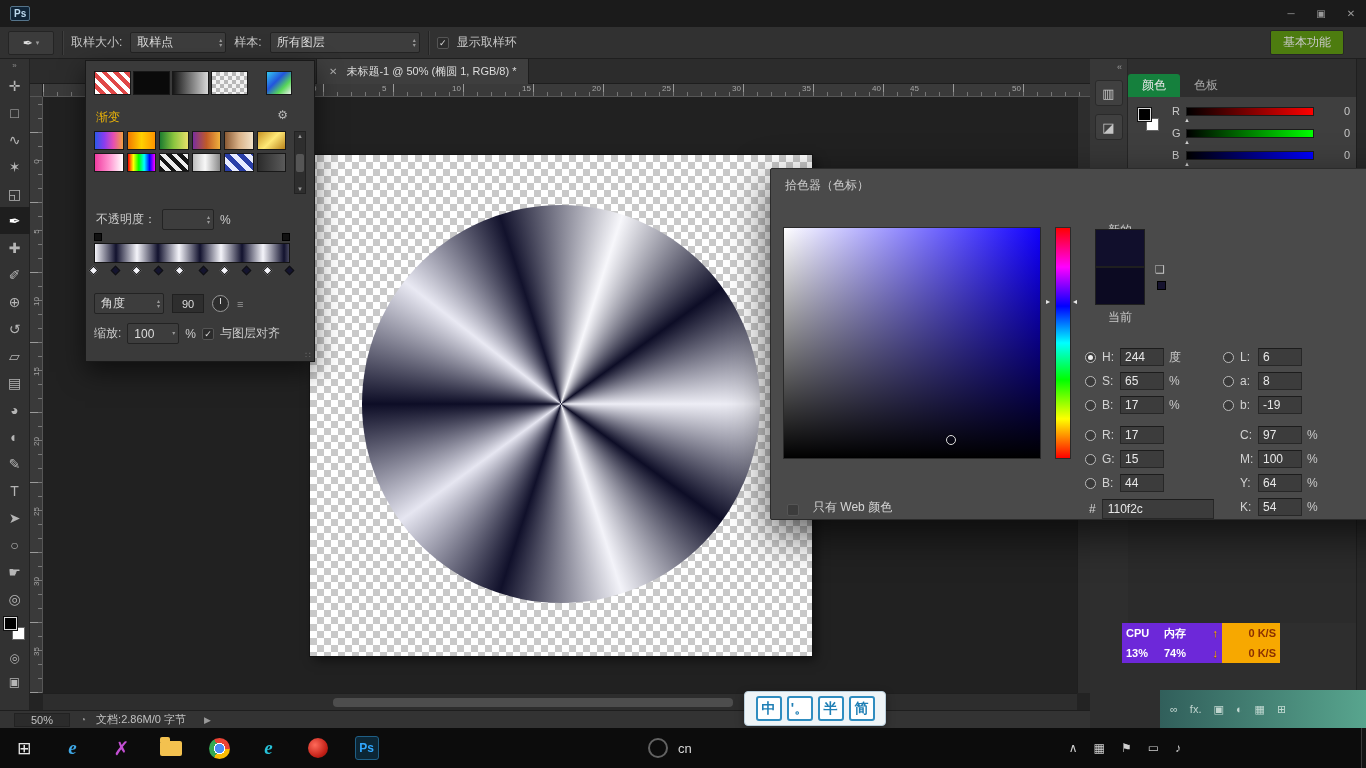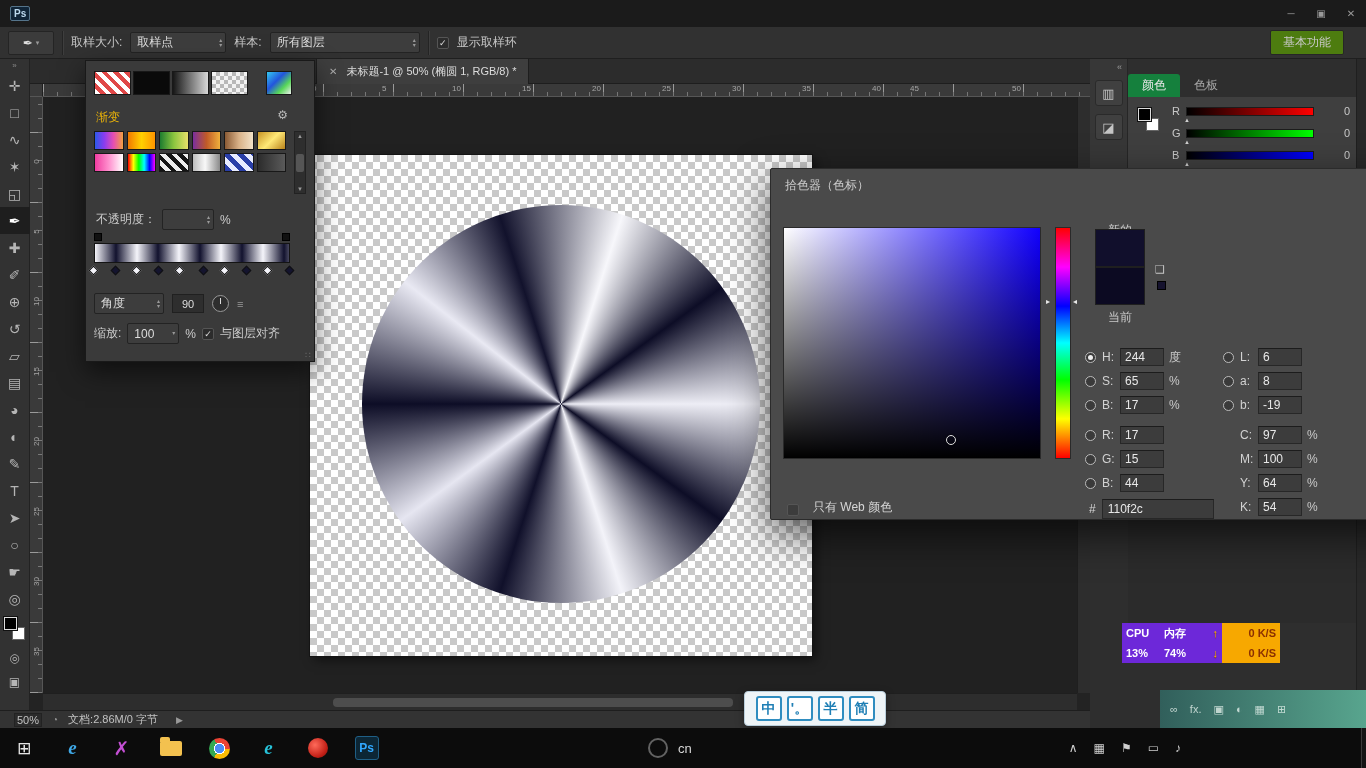--- a/index.html
+++ b/index.html
@@ -48,21 +48,21 @@
   .viewport{position:absolute;left:13px;top:38px;width:1034px;height:596px;background:#212121;overflow:hidden}
   .canvas{position:absolute;left:267px;top:58px;width:502px;height:501px;background:conic-gradient(#c9c9c9 0 25%,#fff 0 50%,#c9c9c9 0 75%,#fff 0) 0 0/14px 14px;box-shadow:0 0 0 1px #141414,4px 4px 10px rgba(0,0,0,.5)}
   .artcircle{position:absolute;left:52px;top:50px;width:398px;height:398px;border-radius:50%}
   .vscroll{position:absolute;right:0;top:38px;width:13px;height:596px;background:#2d2d2d;border-left:1px solid #1f1f1f}
   .vscroll .thumb{position:absolute;left:2px;top:130px;width:8px;height:190px;background:#4d4d4d;border-radius:4px}
   .hscroll{position:absolute;left:13px;bottom:0;width:1034px;height:17px;background:#2d2d2d;border-top:1px solid #1f1f1f}
   .hscroll .thumb{position:absolute;left:290px;top:4px;width:400px;height:9px;background:#4d4d4d;border-radius:4px}
 
   
   .statusbar{position:absolute;left:0;top:710px;width:1090px;height:18px;background:#333;border-top:1px solid #1e1e1e;display:flex;align-items:center;gap:10px;padding-left:14px;font-size:11px;color:#c2c2c2;z-index:8}
-  .zoomfield{background:#2b2b2b;border:1px solid #222;padding:0 2px}
+  .zoomfield{background:#2b2b2b;border:1px solid #222;padding:0 16px}
   .statcircle{color:#8f8f8f;font-size:10px}
   .statarrow{color:#999;font-size:9px;margin-left:8px}
 
   
   .gradpopup{position:absolute;left:85px;top:60px;width:230px;height:302px;background:#3a3a3a;border:1px solid #191919;box-shadow:0 10px 24px rgba(0,0,0,.55);z-index:40}
   .swrow{position:absolute;left:8px;top:10px;display:flex;gap:2px}
   .swatch{width:37px;height:24px;border:1px solid #181818}
   .swatch.sp{margin-left:16px;width:26px}
   .gp-title{position:absolute;left:10px;top:48px;color:#eab308}
   .gp-gear{position:absolute;right:26px;top:47px;color:#b8b8b8;font-size:12px}

